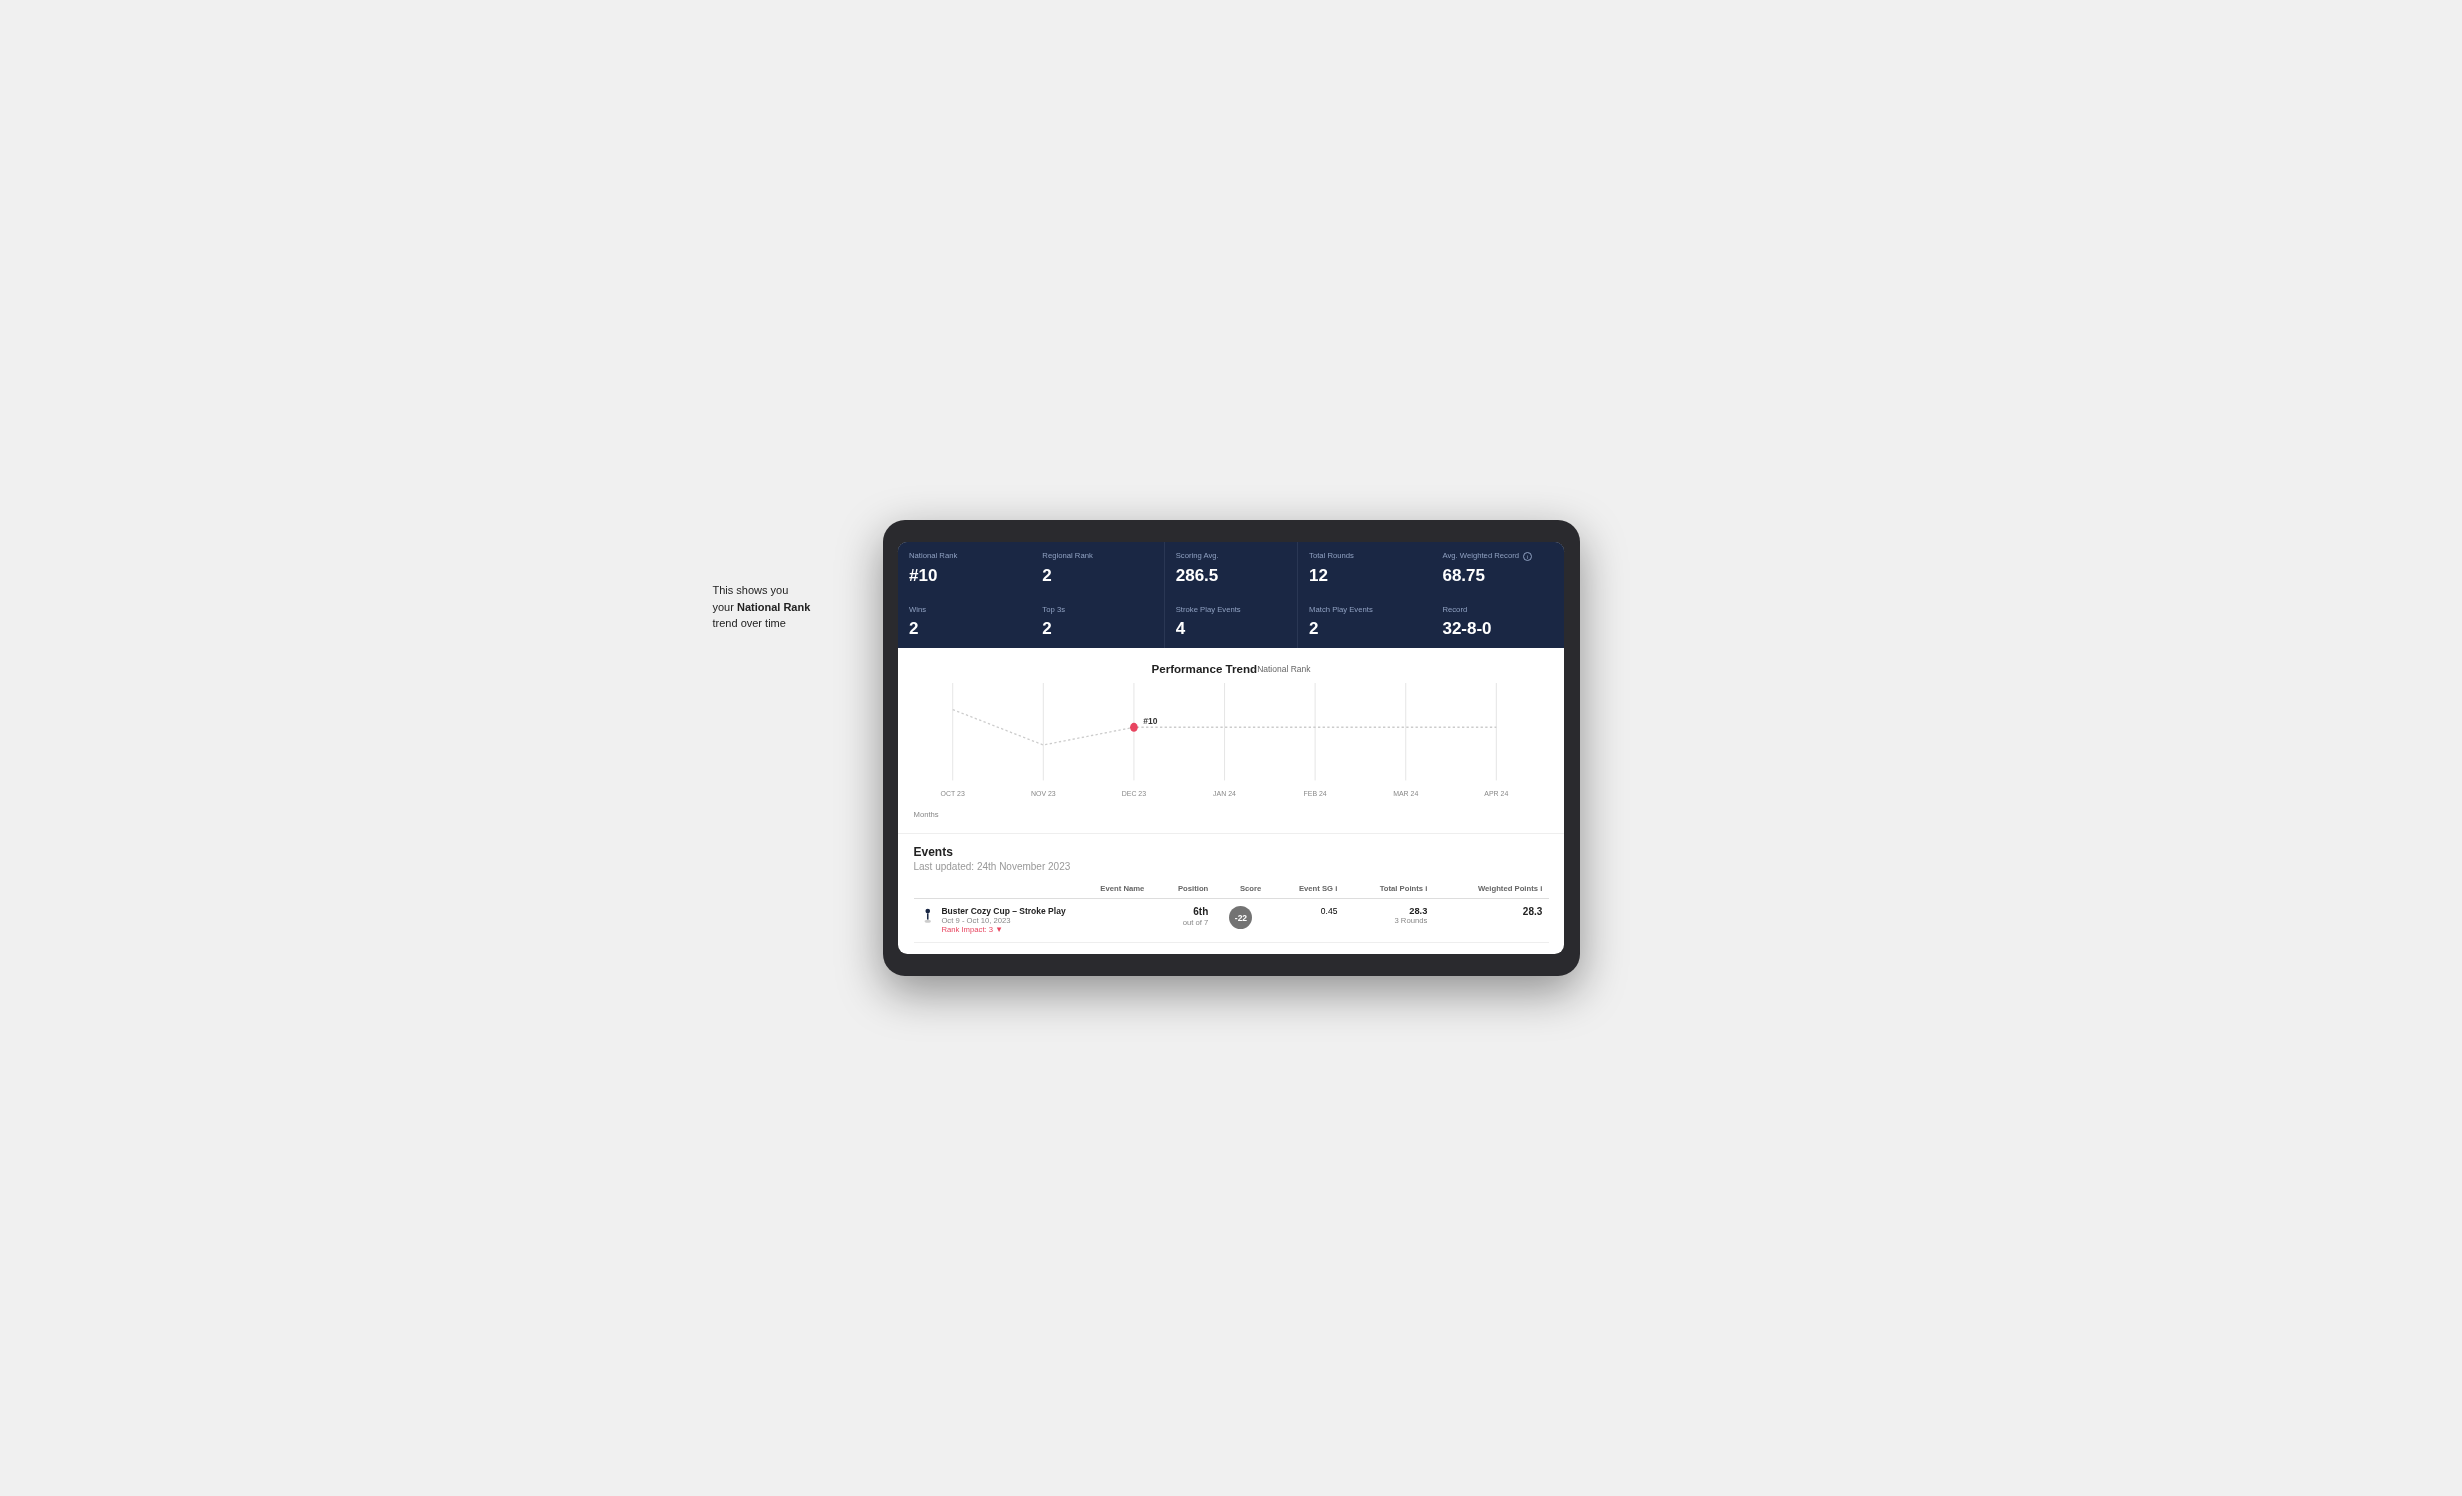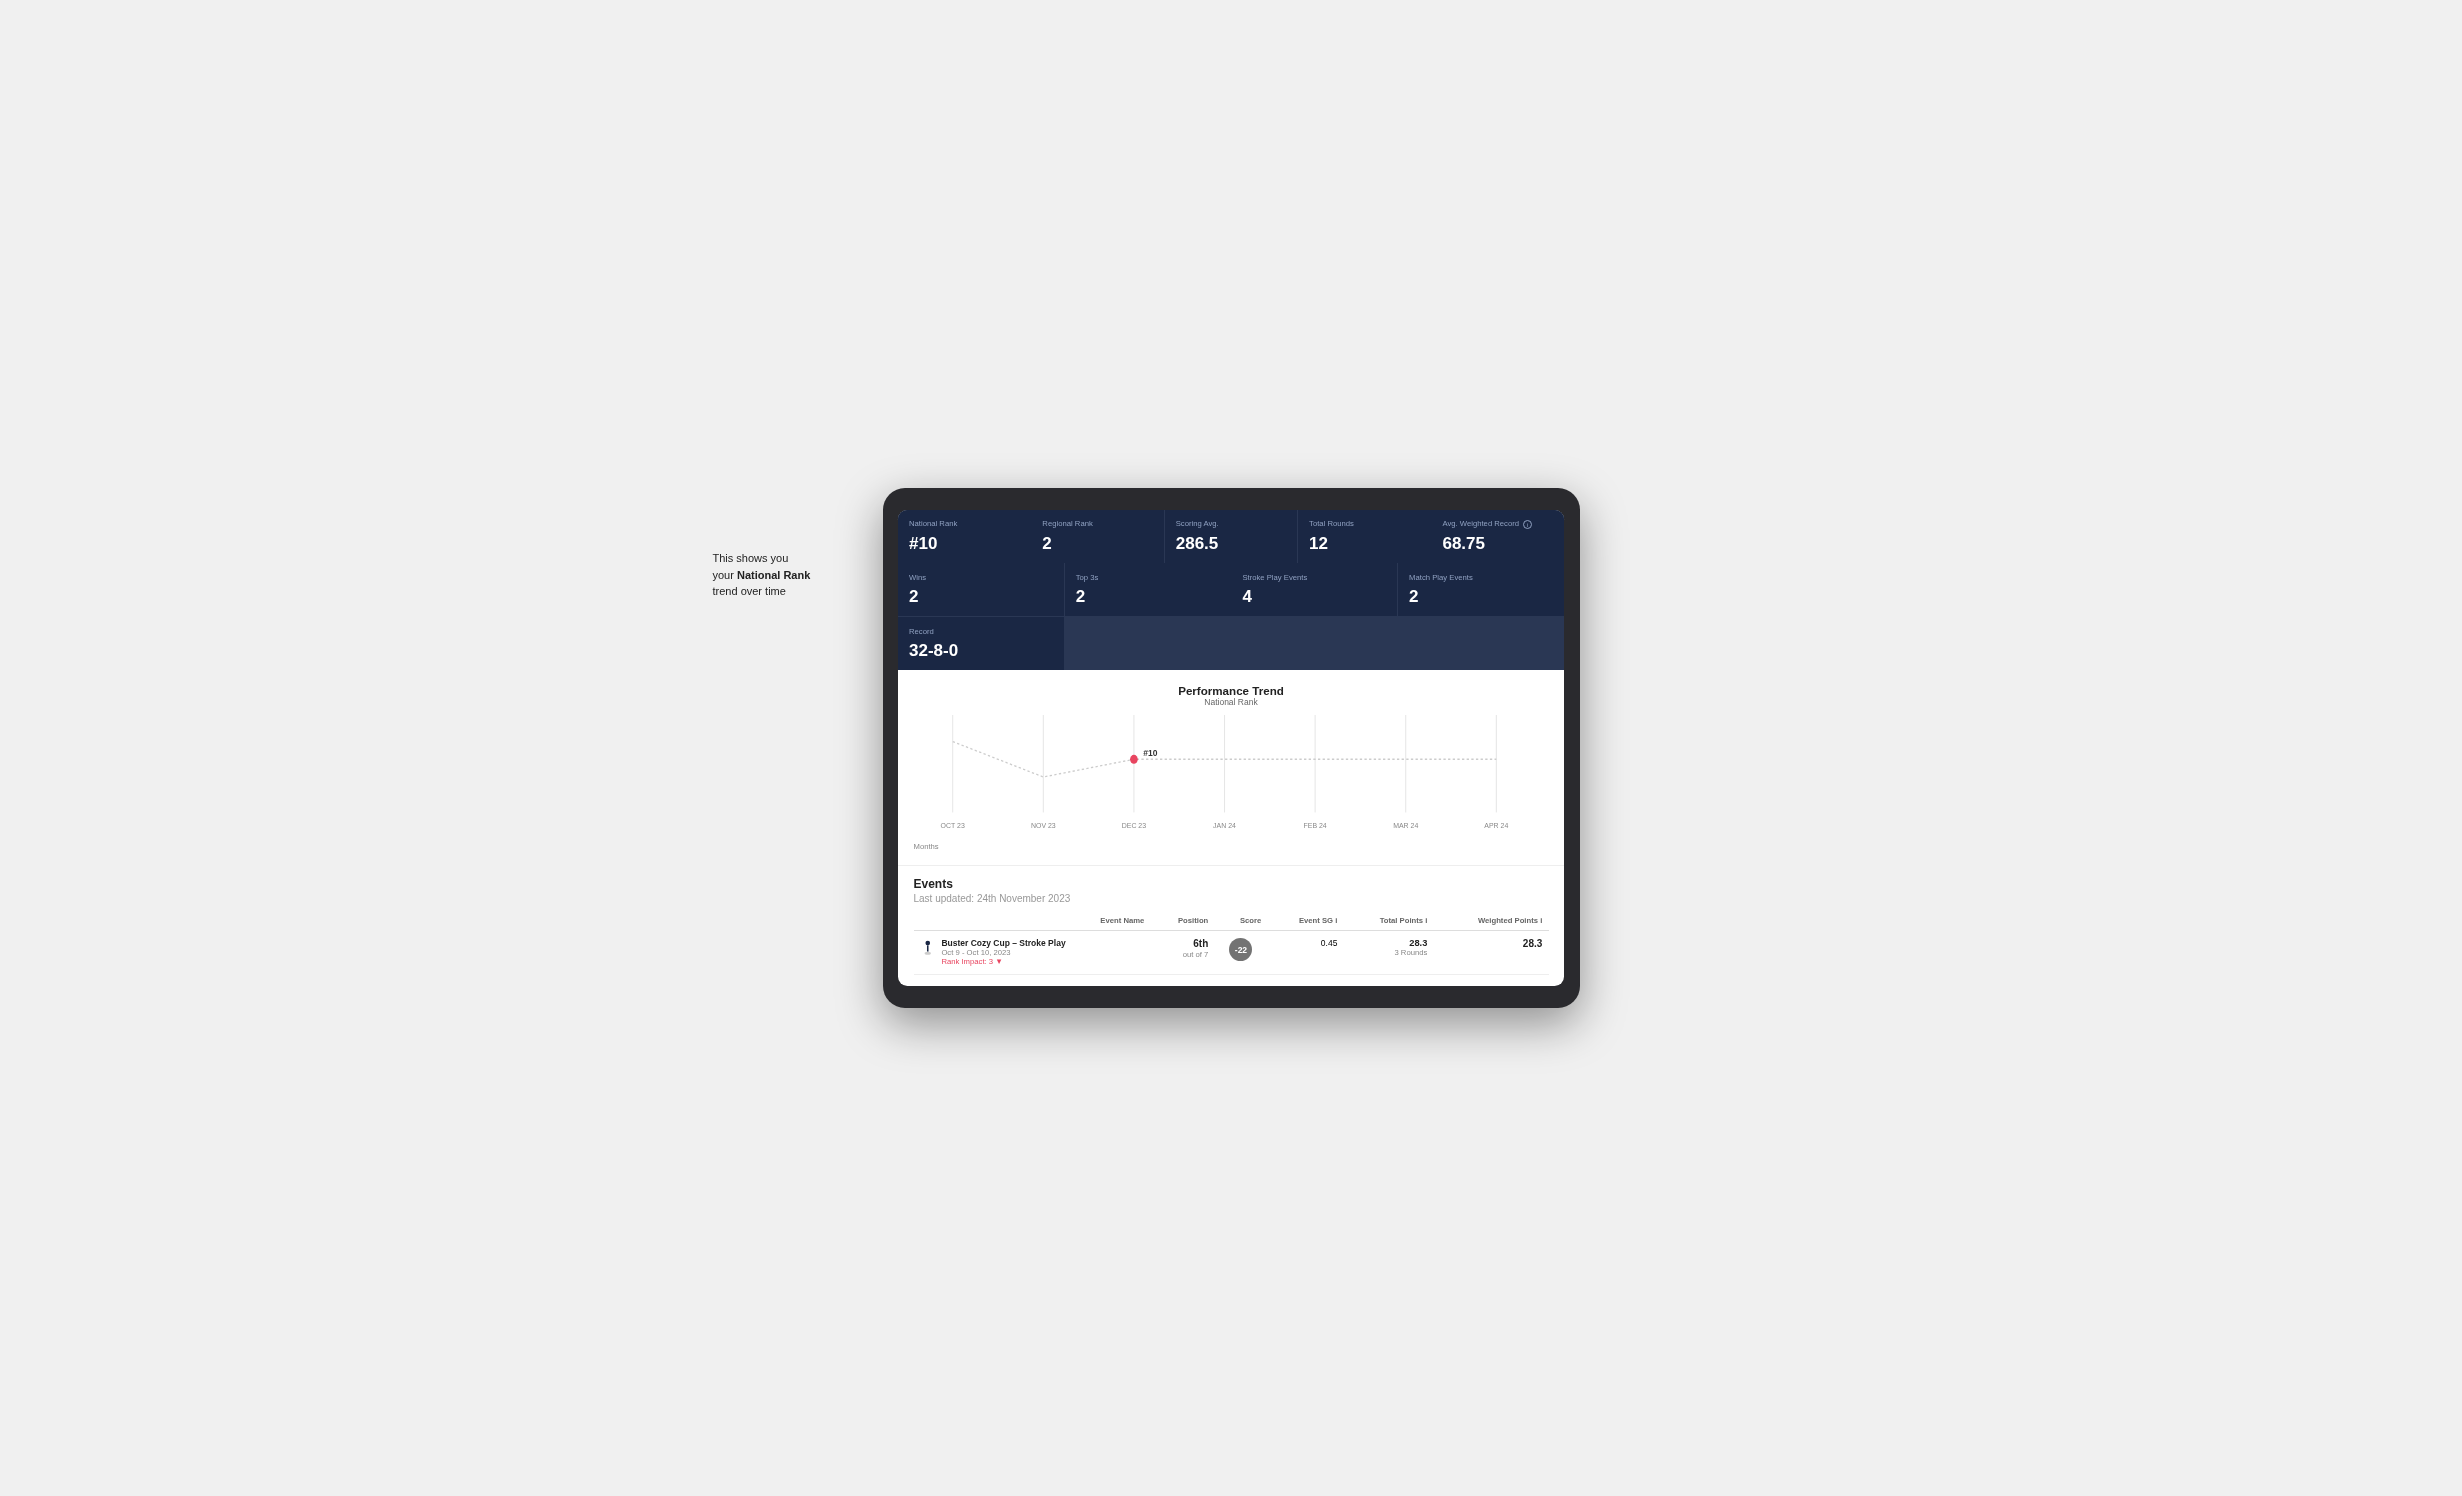--- a/index.html
+++ b/index.html
@@ -57,21 +57,21 @@
     .stats-bar {
       background: #1a2744;
       display: grid;
       grid-template-columns: repeat(5, 1fr);
       gap: 0.8px;
       background-color: #2a3754;
     }
     .stats-bar-row2 {
       background: #1a2744;
       display: grid;
-      grid-template-columns: repeat(4, 1fr);
+      grid-template-columns: repeat(5, 1fr);
       gap: 0.8px;
       background-color: #2a3754;
     }
 
     .stat-cell {
       background: #1a2744;
       padding: 9.3px 11px;
       color: #fff;
     }
     .stat-cell .stat-label {
@@ -102,21 +102,20 @@
     
     .performance-section {
       padding: 14px 15.5px 7.7px;
       border-bottom: 0.8px solid #eee;
     }
     .performance-header {
       display: flex;
       justify-content: center;
       align-items: center;
       margin-bottom: 7.7px;
-      flex-direction: column;
     }
     .performance-title {
       font-size: 11.6px;
       font-weight: 700;
       color: #222;
     }
     .performance-subtitle {
       font-size: 8.5px;
       color: #666;
     }

